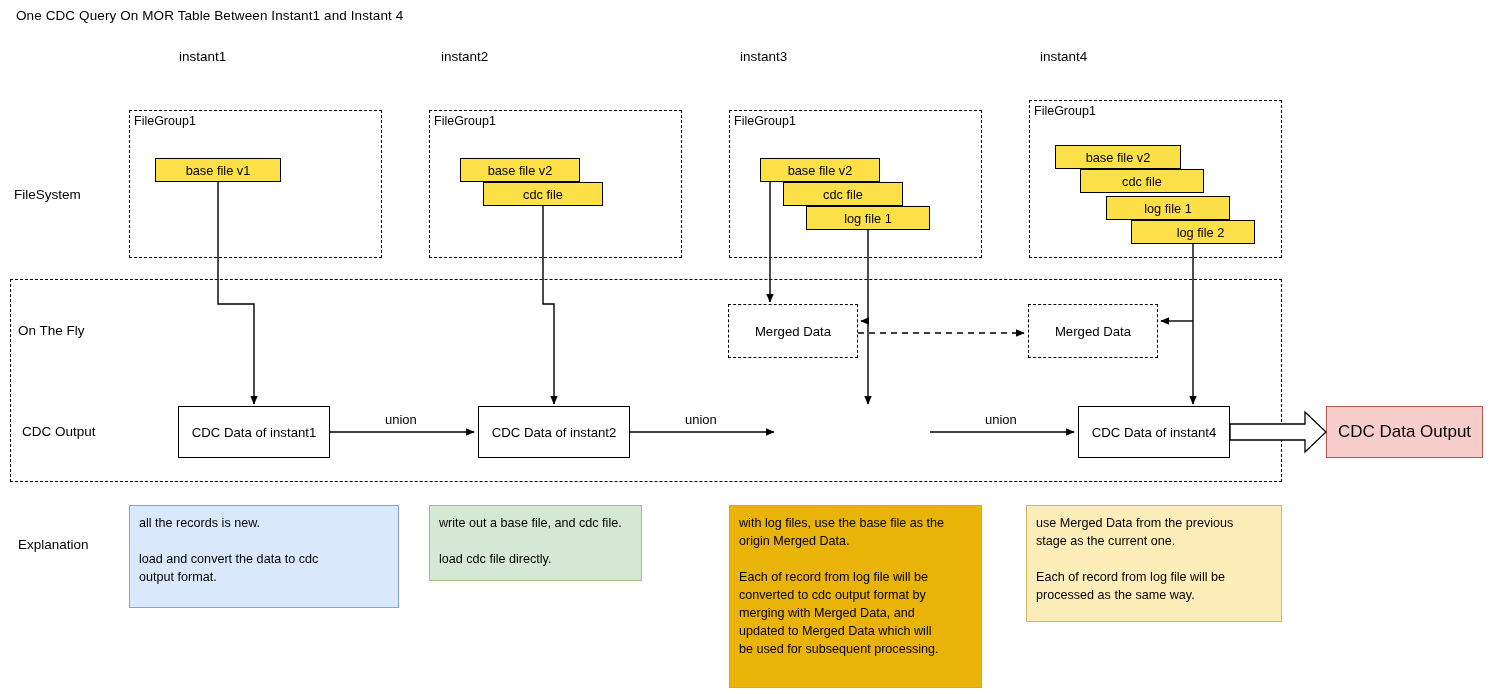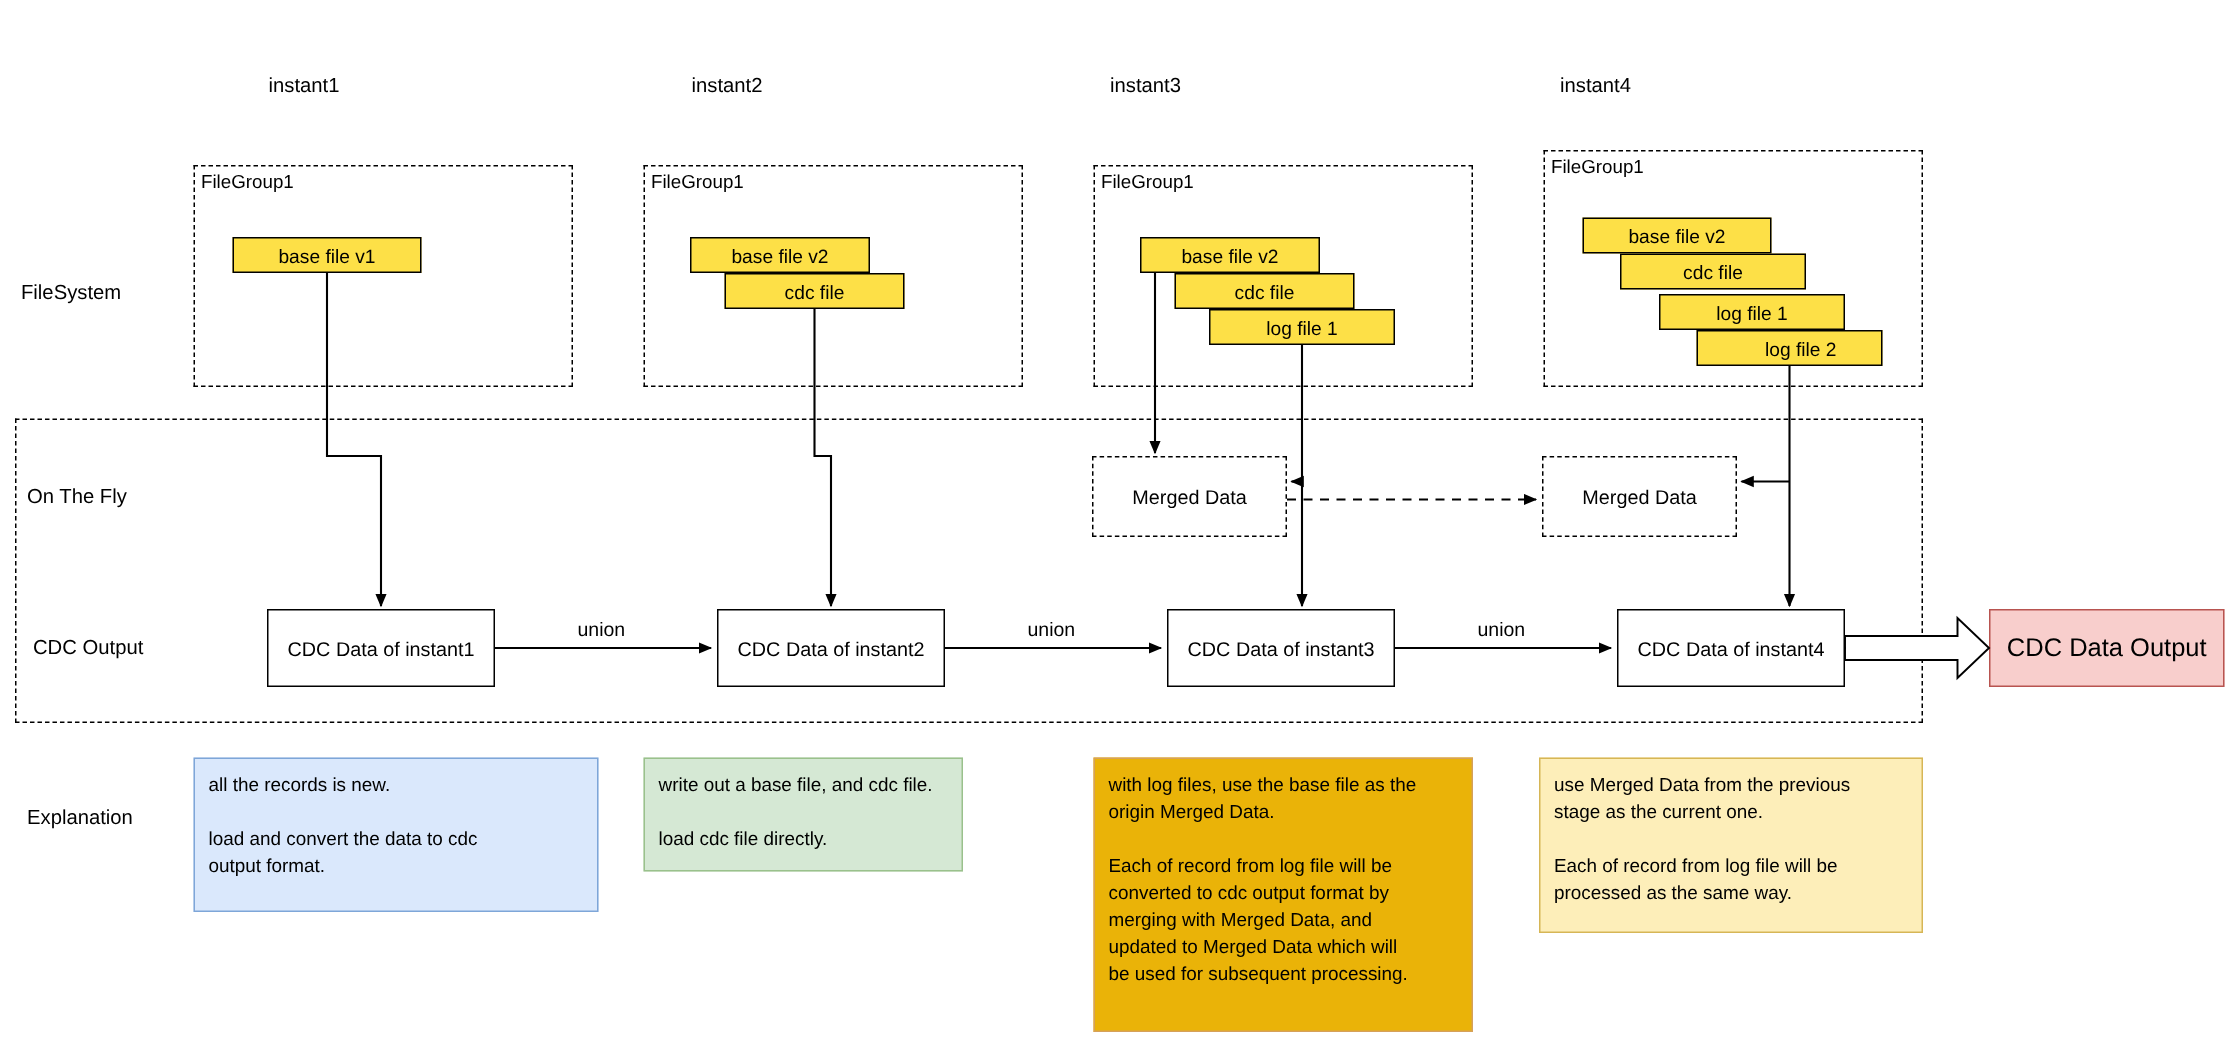--- a/index.html
+++ b/index.html
@@ -76,23 +76,24 @@
     white-space:pre-wrap;
   }
 
   svg.wires{position:absolute;left:0;top:0;width:1491px;height:694px;pointer-events:none;}
 </style>
 </head>
 <body>
 
 <div id="canvas">
 
+  <div class="abs title">One CDC Query On MOR Table Between Instant1 and Instant 4</div>
 
   <div class="abs col-head" style="left:140px;top:49px;padding-left:39px;">instant1</div>
-  <div class="abs col-head" style="left:444px;top:49px;padding-left:17px;">instant2</div>
+  <div class="abs col-head" style="left:424px;top:49px;padding-left:17px;">instant2</div>
   <div class="abs col-head" style="left:740px;top:49px;">instant3</div>
   <div class="abs col-head" style="left:1040px;top:49px;">instant4</div>
 
   <div class="abs row-label" style="left:14px;top:187px;">FileSystem</div>
   <div class="abs row-label" style="left:18px;top:323px;">On The Fly</div>
   <div class="abs row-label" style="left:22px;top:424px;">CDC Output</div>
   <div class="abs row-label" style="left:18px;top:537px;">Explanation</div>
 
   <div class="abs dash-box" style="left:129px;top:110px;width:253px;height:148px;">
     <div class="fg-label">FileGroup1</div>
@@ -121,21 +122,20 @@
   <div class="abs file-box" style="left:1106px;top:196px;width:124px;height:24px;">log file 1</div>
   <div class="abs file-box" style="left:1131px;top:220px;width:124px;height:24px;padding-left:15px;">log file 2</div>
 
   <div class="abs dash-box" style="left:10px;top:279px;width:1272px;height:203px;"></div>
 
   <div class="abs merged-box" style="left:728px;top:304px;width:130px;height:54px;">Merged Data</div>
   <div class="abs merged-box" style="left:1028px;top:304px;width:130px;height:54px;">Merged Data</div>
 
   <div class="abs cdc-box" style="left:178px;top:406px;width:152px;height:52px;">CDC Data of instant1</div>
   <div class="abs cdc-box" style="left:478px;top:406px;width:152px;height:52px;">CDC Data of instant2</div>
-  <div class="abs cdc-box" style="left:778px;top:406px;width:152px;height:52px;">CDC Data of instant3</div>
   <div class="abs cdc-box" style="left:1078px;top:406px;width:152px;height:52px;">CDC Data of instant4</div>
 
   <div class="abs union-label" style="left:385px;top:412px;">union</div>
   <div class="abs union-label" style="left:685px;top:412px;">union</div>
   <div class="abs union-label" style="left:985px;top:412px;">union</div>
 
   <div class="abs out-box" id="output-box" style="left: 1326px; top: 406px; width: 157px; height: 52px; background: rgb(248, 206, 204); border: 1.3px solid rgb(184, 84, 80);">CDC Data Output</div>
 
   <div class="abs expl-box" id="expl-0" style="left: 129px; top: 505px; width: 270px; height: 103px; background: rgb(218, 232, 252); border: 1.2px solid rgb(126, 166, 216);">all the records is new.
 

